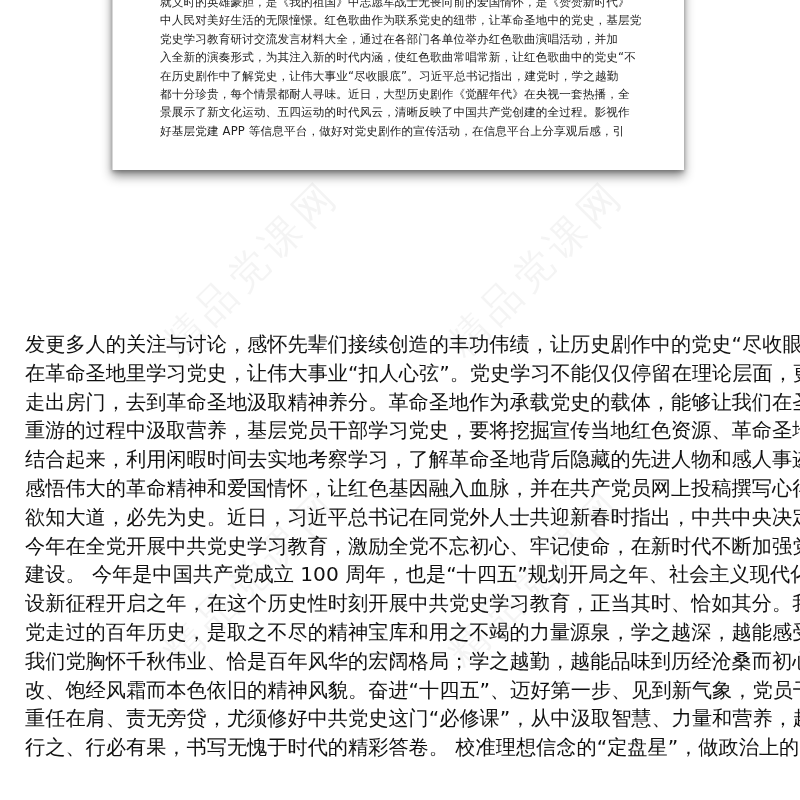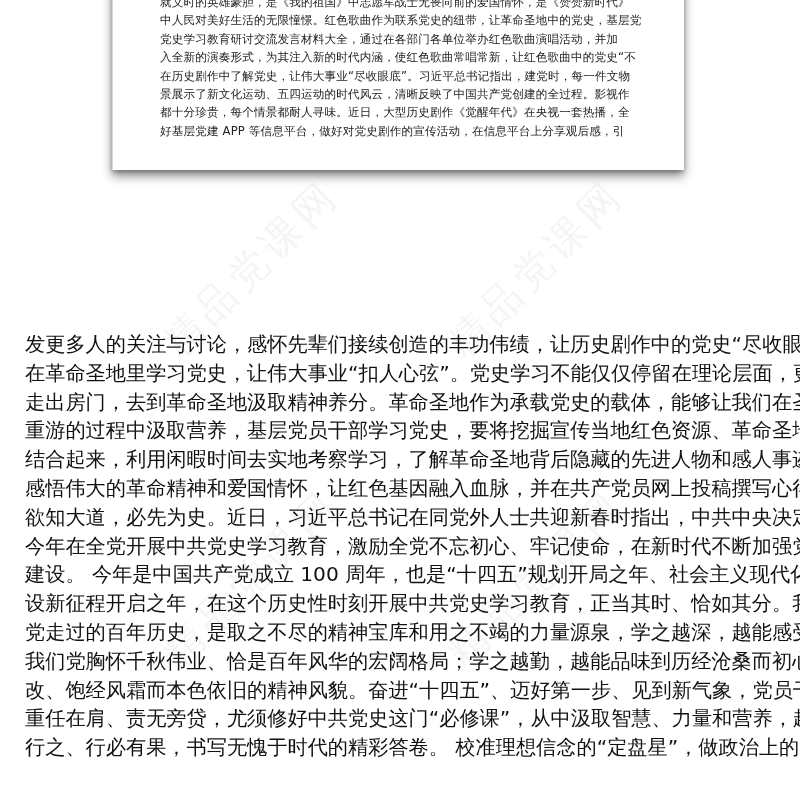--- a/index.html
+++ b/index.html
@@ -40,23 +40,23 @@
 <div class="watermark" style="left:435px; top:330px;">精品党课网</div>
 <div class="watermark" style="left:150px; top:640px;">精品党课网</div>
 <div class="watermark" style="left:435px; top:640px;">精品党课网</div>
 
 <div class="page-card">
   <div class="inner-text">
     <p>就义时的英雄豪胆，是《我的祖国》中志愿军战士无畏向前的爱国情怀，是《赞赞新时代》</p>
     <p>中人民对美好生活的无限憧憬。红色歌曲作为联系党史的纽带，让革命圣地中的党史，基层党</p>
     <p>党史学习教育研讨交流发言材料大全，通过在各部门各单位举办红色歌曲演唱活动，并加</p>
     <p>入全新的演奏形式，为其注入新的时代内涵，使红色歌曲常唱常新，让红色歌曲中的党史“不</p>
-    <p>在历史剧作中了解党史，让伟大事业“尽收眼底”。习近平总书记指出，建党时，每一件文物</p>
+    <p>在历史剧作中了解党史，让伟大事业“尽收眼底”。习近平总书记指出，建党时，学之越勤</p>
+    <p>都十分珍贵，每个情景都耐人寻味。近日，大型历史剧作《觉醒年代》在央视一套热播，全</p>
     <p>景展示了新文化运动、五四运动的时代风云，清晰反映了中国共产党创建的全过程。影视作</p>
-    <p>都十分珍贵，每个情景都耐人寻味。近日，大型历史剧作《觉醒年代》在央视一套热播，全</p>
     <p>好基层党建 APP 等信息平台，做好对党史剧作的宣传活动，在信息平台上分享观后感，引</p>
   </div>
 </div>
 
 <div class="main-text">
   <p>发更多人的关注与讨论，感怀先辈们接续创造的丰功伟绩，让历史剧作中的党史“尽收眼底”。</p>
   <p>在革命圣地里学习党史，让伟大事业“扣人心弦”。党史学习不能仅仅停留在理论层面，更要</p>
   <p>走出房门，去到革命圣地汲取精神养分。革命圣地作为承载党史的载体，能够让我们在圣地</p>
   <p>重游的过程中汲取营养，基层党员干部学习党史，要将挖掘宣传当地红色资源、革命圣地等</p>
   <p>结合起来，利用闲暇时间去实地考察学习，了解革命圣地背后隐藏的先进人物和感人事迹，</p>

